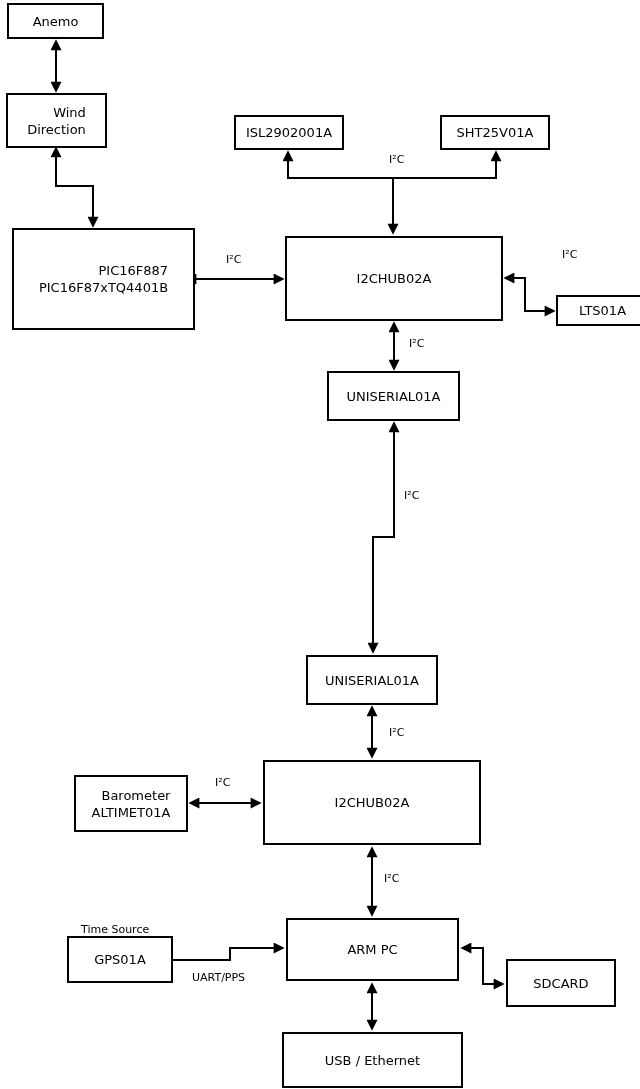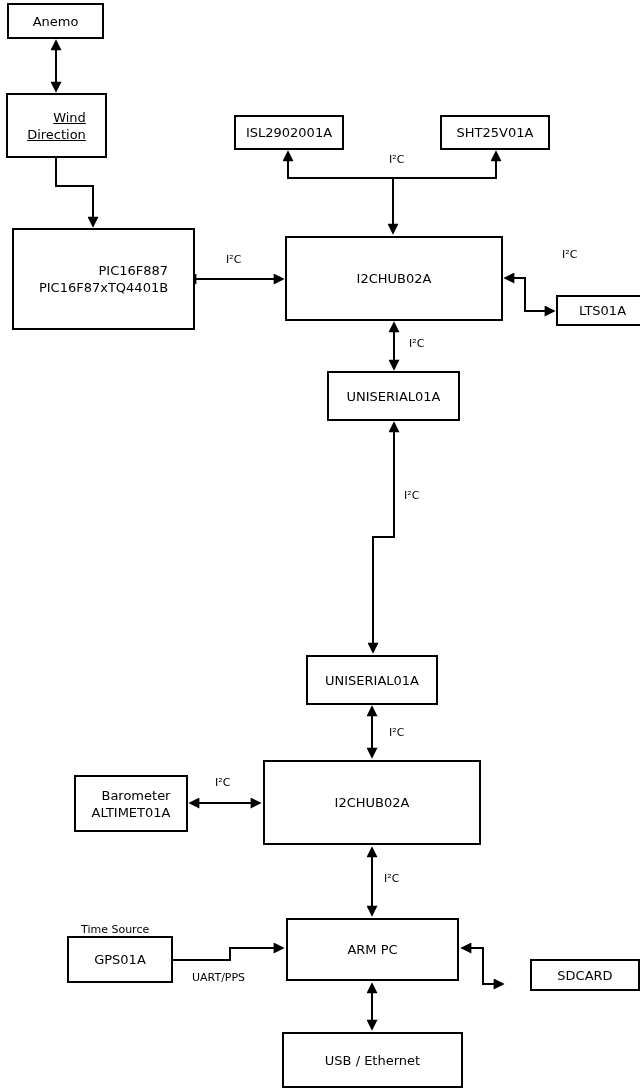--- a/index.html
+++ b/index.html
@@ -84,36 +84,36 @@
 
     <path class="conn" d="M173,960 H230 V948 H283" marker-end="url(#ah)"></path>
 
     <path class="conn" d="M462,948 H483 V984 H503" marker-start="url(#ah)" marker-end="url(#ah)"></path>
 
     <path class="conn" d="M372,984 V1029" marker-start="url(#ah)" marker-end="url(#ah)"></path>
   </svg>
 
   <div id="nodes">
       <div class="node" style="left: 7px; top: 3px; width: 97px; height: 36px;">Anemo</div>
-      <div class="node" style="left: 6px; top: 93px; width: 101px; height: 65px; text-decoration: underline;">Wind
+      <div class="node" style="left: 6px; top: 93px; width: 101px; height: 55px;">Wind
 Direction</div>
       <div class="node" style="left: 12px; top: 228px; width: 183px; height: 102px;">PIC16F887
 PIC16F87xTQ4401B</div>
       <div class="node" style="left: 234px; top: 115px; width: 110px; height: 35px;">ISL2902001A</div>
       <div class="node" style="left: 440px; top: 115px; width: 110px; height: 35px;">SHT25V01A</div>
       <div class="node" style="left: 285px; top: 236px; width: 218px; height: 85px;">I2CHUB02A</div>
       <div class="node" style="left: 556px; top: 295px; width: 93px; height: 31px;">LTS01A</div>
       <div class="node" style="left: 327px; top: 371px; width: 133px; height: 50px;">UNISERIAL01A</div>
       <div class="node" style="left: 306px; top: 655px; width: 132px; height: 50px;">UNISERIAL01A</div>
       <div class="node" style="left: 263px; top: 760px; width: 218px; height: 85px;">I2CHUB02A</div>
       <div class="node" style="left: 74px; top: 775px; width: 114px; height: 57px;">Barometer
 ALTIMET01A</div>
       <div class="node" style="left: 67px; top: 936px; width: 106px; height: 47px;">GPS01A</div>
       <div class="node" style="left: 286px; top: 918px; width: 173px; height: 63px;">ARM PC</div>
-      <div class="node" style="left: 530px; top: 959px; width: 110px; height: 32px;">SDCARD</div>
+      <div class="node" style="left: 506px; top: 959px; width: 110px; height: 48px;">SDCARD</div>
       <div class="node" style="left: 282px; top: 1032px; width: 181px; height: 56px;">USB / Ethernet</div>
     </div>
   <div id="labels">
       <span class="edge-label" style="left: 389px; top: 152px;">I²C</span>
       <span class="edge-label" style="left: 226px; top: 252px;">I²C</span>
       <span class="edge-label" style="left: 562px; top: 247px;">I²C</span>
       <span class="edge-label" style="left: 409px; top: 336px;">I²C</span>
       <span class="edge-label" style="left: 404px; top: 488px;">I²C</span>
       <span class="edge-label" style="left: 389px; top: 725px;">I²C</span>
       <span class="edge-label" style="left: 215px; top: 775px;">I²C</span>

